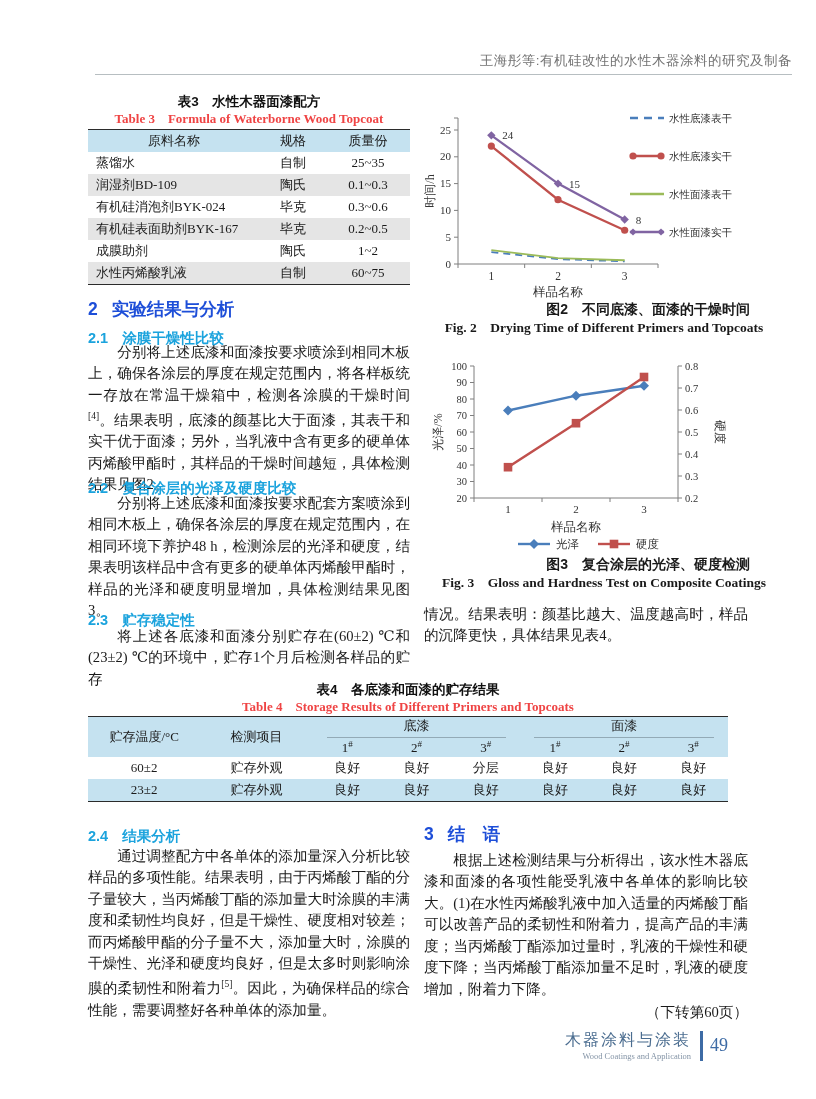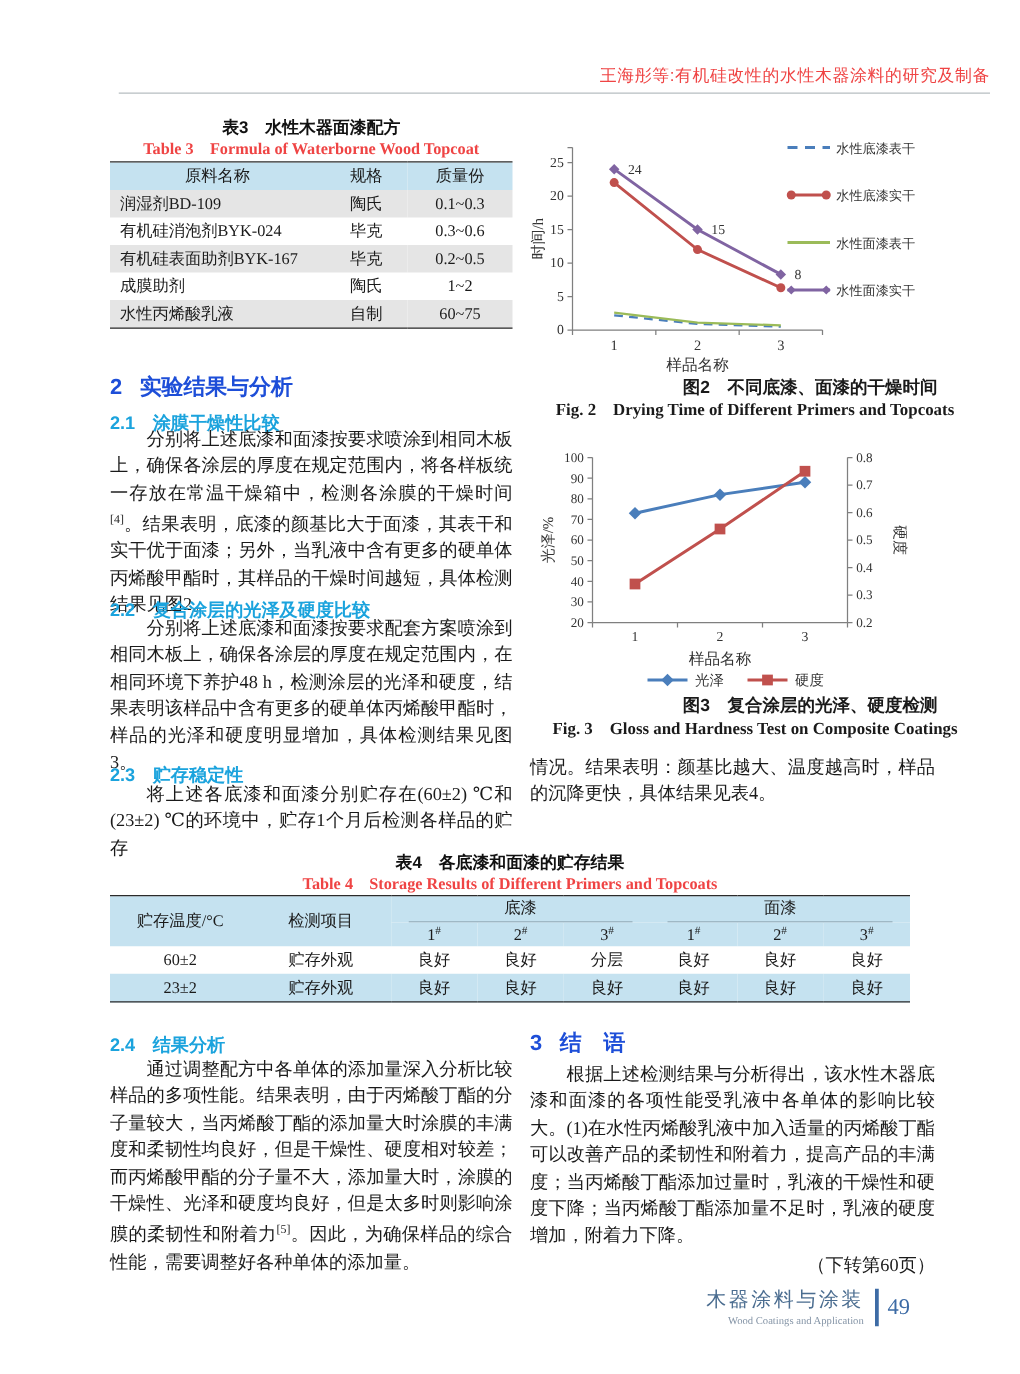--- a/index.html
+++ b/index.html
@@ -1,20 +1,20 @@
 <!DOCTYPE html>
 <html><head>
 <meta charset="utf-8">
 <style>
   html,body{margin:0;padding:0;}
   body{width:816px;height:1099px;position:relative;background:#ffffff;overflow:hidden;
        font-family:"Liberation Serif","DejaVu Serif",serif;color:#1a1a1a;}
   .abs{position:absolute;}
   
-  .running-title{top:52px;left:300px;width:492px;text-align:right;font-size:13.5px;color:#ef4444;
+  .running-title{top:52px;left:300px;width:492px;text-align:right;font-size:13.5px;color:#737373;
        font-family:"Liberation Sans","DejaVu Sans",sans-serif;letter-spacing:.5px;}
   .header-rule{top:74px;left:95px;width:697px;height:1px;background:#b7bec1;}
   
   .cap-zh{font-family:"Liberation Sans","DejaVu Sans",sans-serif;font-weight:bold;font-size:13.5px;text-align:center;color:#111;}
   .cap-en{font-weight:bold;font-size:13px;text-align:center;color:#ef4444;}
   
   .t3-capzh{top:93px;left:88px;width:322px;}
   .t3-capen{top:110px;left:88px;width:322px;}
   .t3{top:129px;left:88px;width:322px;border-collapse:collapse;table-layout:fixed;
       border-top:1.6px solid #2b2b2b;border-bottom:1.6px solid #2b2b2b;font-size:13px;}
@@ -71,20 +71,25 @@
       <col style="width:84px">
     </colgroup>
   <thead>
       <tr>
     <th>原料名称</th>
     <th>规格</th>
     <th>质量份</th>
   </tr>
     </thead>
   <tbody id="t3-body">
+      <tr>
+        <td>蒸馏水</td>
+        <td>自制</td>
+        <td>25~35</td>
+      </tr>
       <tr class="alt">
         <td>润湿剂BD-109</td>
         <td>陶氏</td>
         <td>0.1~0.3</td>
       </tr>
       <tr>
         <td>有机硅消泡剂BYK-024</td>
         <td>毕克</td>
         <td>0.3~0.6</td>
       </tr>

